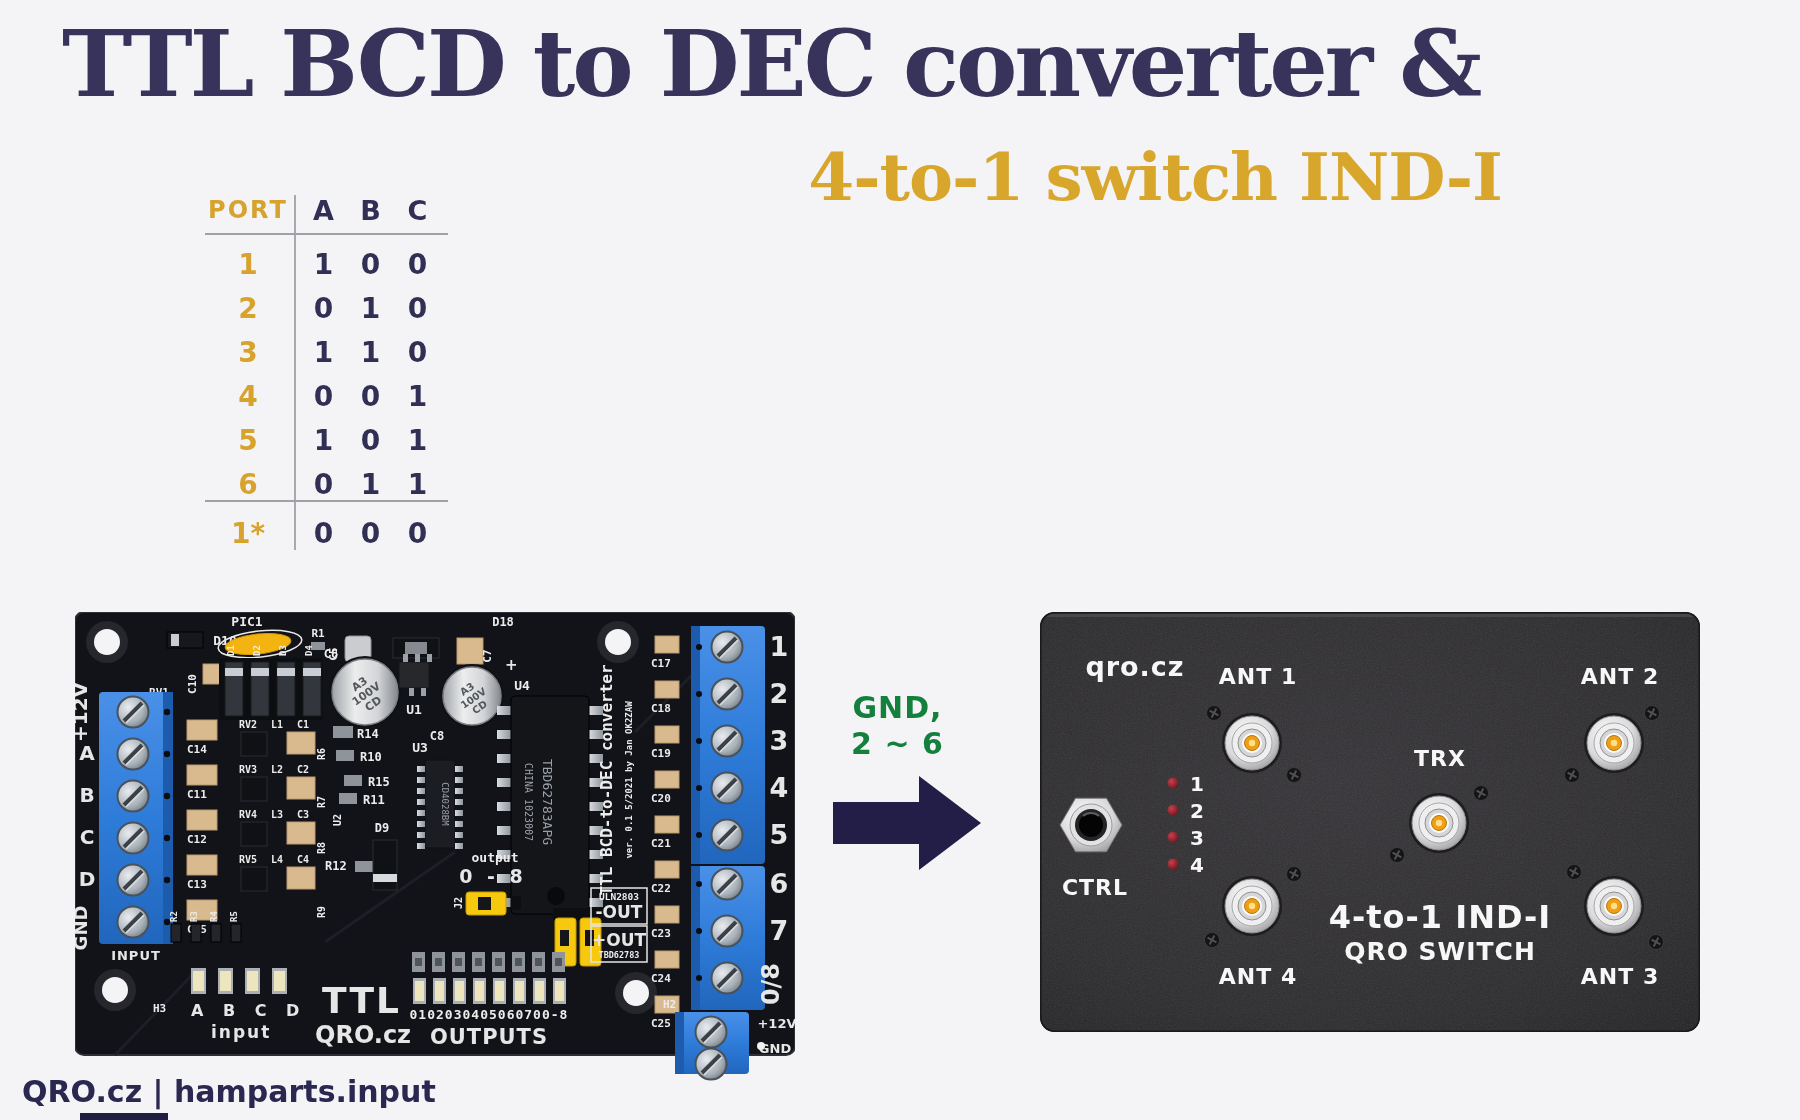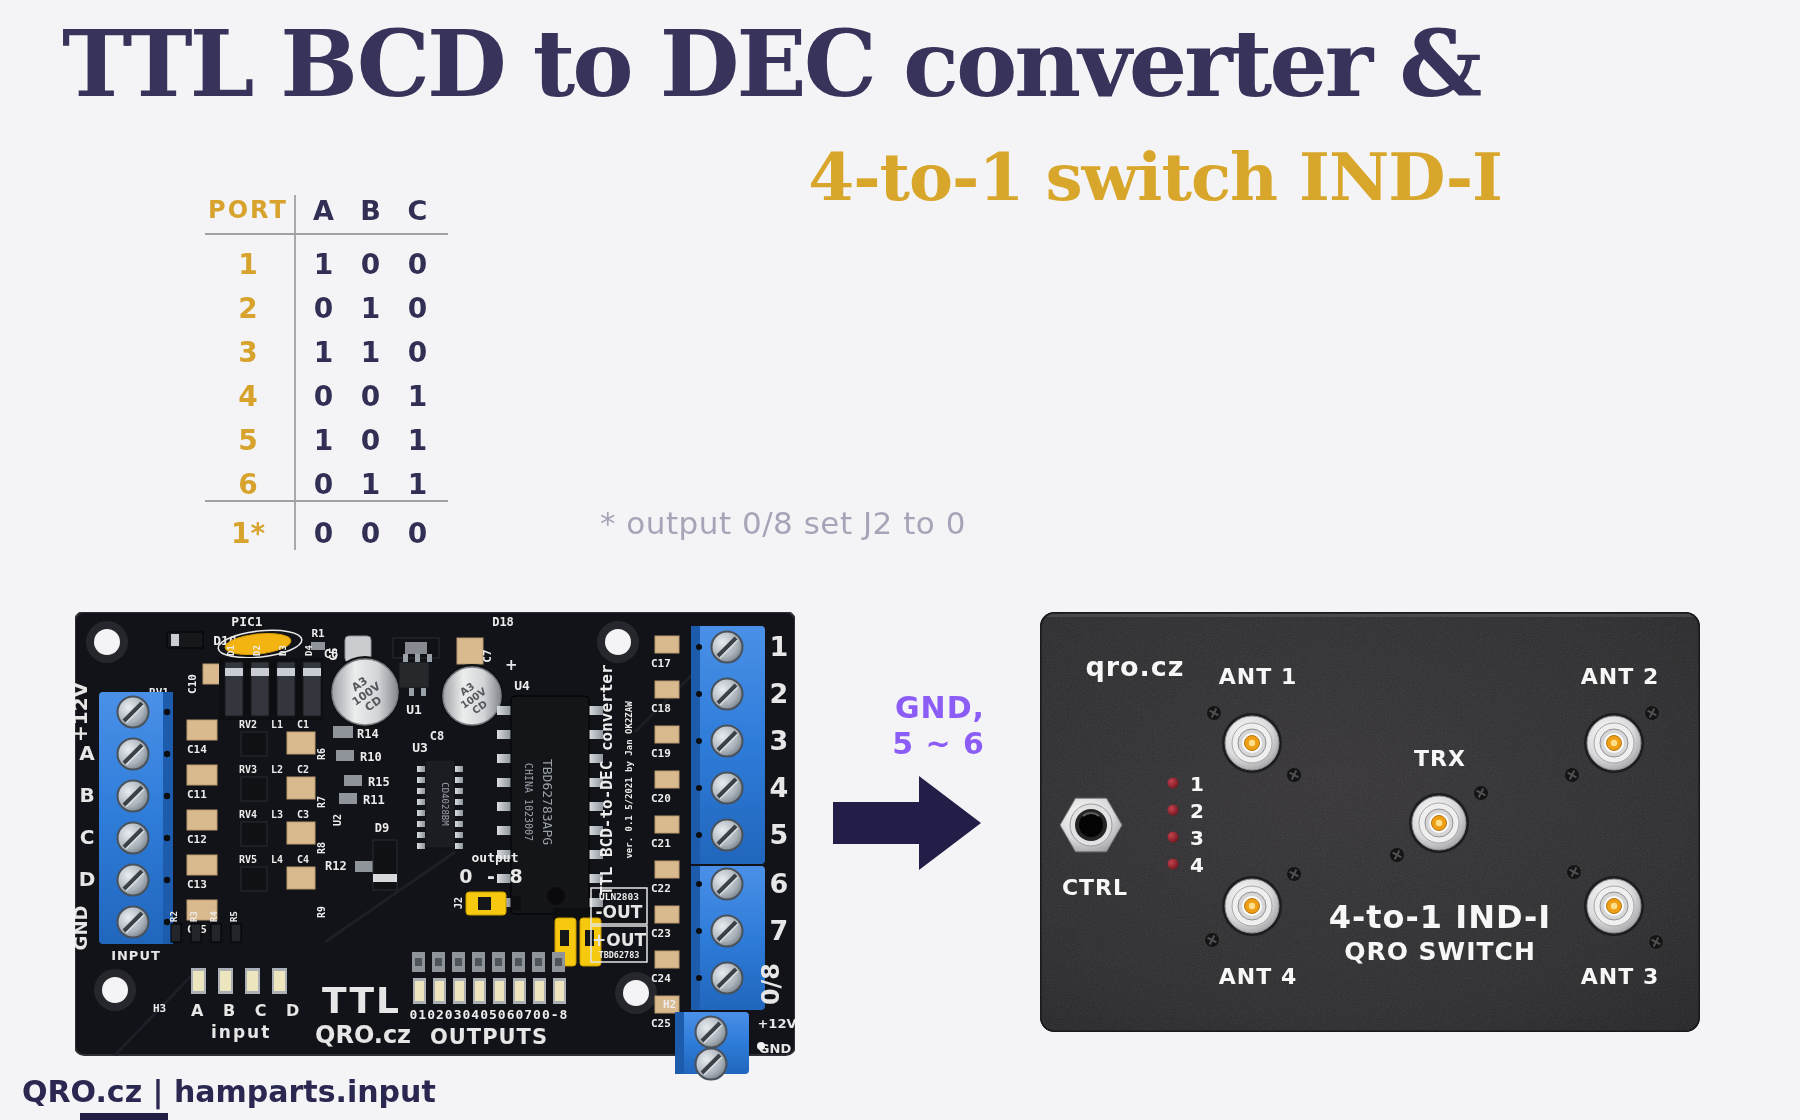--- a/index.html
+++ b/index.html
@@ -19,22 +19,22 @@
   .vcell{width:47px;margin-left:6px;text-align:center;color:#322f55;font-size:28px;}
   .vcell ~ .vcell{margin-left:0;}
   .hdr .pcell{font-size:24px;letter-spacing:2px;}
   .hdr .vcell{font-size:27px;}
   .hline{position:absolute;left:3px;width:243px;height:2px;background:#a0a0a6;}
   .l1{top:45px;} .l2{top:312px;}
   .vline{position:absolute;left:92px;top:7px;width:2px;height:355px;background:#a8a8ae;}
   .rowlast{margin-top:5px;}
   .footnote{position:absolute;left:600px;top:505px;font-size:31px;color:#a6a5b8;letter-spacing:0.5px;}
   
-  .gndlabel{position:absolute;left:810px;top:690px;width:175px;text-align:right;
-            font-size:30px;font-weight:bold;color:#8b5cf6;line-height:36px;letter-spacing:1px;}
+  .gndlabel{position:absolute;left:810px;top:690px;width:175px;text-align:center;
+            font-size:30px;font-weight:bold;color:#15803d;line-height:36px;letter-spacing:1px;}
   .arrowsvg{position:absolute;left:833px;top:776px;}
   
   .pcbsvg{position:absolute;left:75px;top:612px;}
   .devsvg{position:absolute;left:1040px;top:612px;}
   svg text{font-family:"DejaVu Sans",sans-serif;}
   .silk{fill:#ececec;font-family:"DejaVu Sans Mono",monospace;font-weight:bold;}
   .silks{fill:#e6e6e6;font-family:"DejaVu Sans",sans-serif;font-weight:bold;}
   .chiptxt{fill:#9aa0a8;font-family:"DejaVu Sans Mono",monospace;}
   .dtxt{fill:#f7f7f7;font-weight:bold;letter-spacing:1px;}
   .footer{position:absolute;left:22px;top:1074px;font-size:30px;font-weight:bold;color:#2a2750;}
@@ -94,21 +94,20 @@
       <span class="vcell">1</span>
       <span class="vcell">1</span>
     </div>
     <div class="row rowlast">
       <span class="pcell">1*</span>
       <span class="vcell">0</span>
       <span class="vcell">0</span>
       <span class="vcell">0</span>
     </div>
   </div>
-  <div class="footnote">* output 0/8 set J2 to 0</div>
 
   <svg class="pcbsvg" width="720" height="475" viewBox="0 0 720 475">
     <defs>
       <radialGradient id="scrG" cx="35%" cy="35%" r="75%">
         <stop offset="0" stop-color="#e8ecf0"></stop>
           <stop offset="0.65" stop-color="#aab2ba"></stop>
           <stop offset="1" stop-color="#727a83"></stop>
       </radialGradient>
       <linearGradient id="blueG" x1="0" y1="0" x2="0" y2="1">
         <stop offset="0" stop-color="#4a90e8"></stop>
@@ -501,21 +500,21 @@
         <rect x="480" y="369" width="9" height="20" fill="#ece5bd"></rect>
     </g>
     <text x="414" y="407" text-anchor="middle" class="silk" font-size="13" letter-spacing="1">0102030405060700-8</text>
     <text x="414" y="432" text-anchor="middle" class="silks" font-size="21" letter-spacing="1">OUTPUTS</text>
     <text x="78" y="400" class="silk" font-size="11">H3</text>
     <text x="588" y="396" class="silk" font-size="11">H2</text>
   </svg>
 
   <div class="gndlabel">
     <div>GND,</div>
-    <div>5 ~ 6</div>
+    <div>2 ~ 6</div>
   </div>
   <svg class="arrowsvg" width="148" height="94" viewBox="0 0 148 94">
     <polygon points="0,26 86,26 86,0 148,47 86,94 86,68 0,68" fill="#221e47"></polygon>
   </svg>
 
   <svg class="devsvg" width="660" height="420" viewBox="0 0 660 420">
     <defs>
       <clipPath id="devclip">
           <rect x="0" y="0" width="660" height="420" rx="14"></rect>
         </clipPath>

